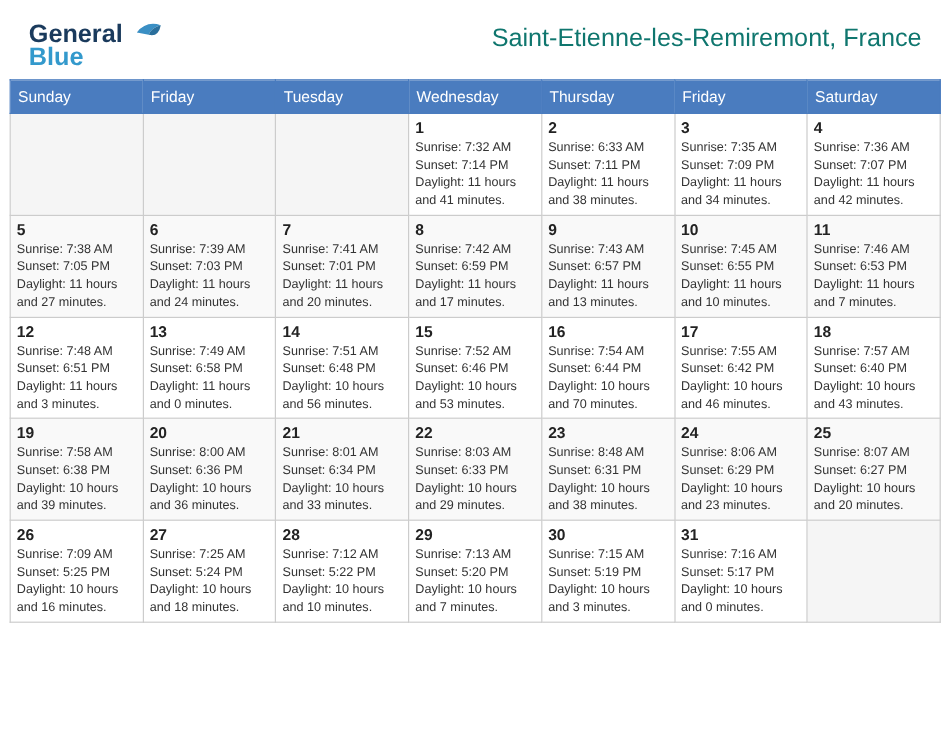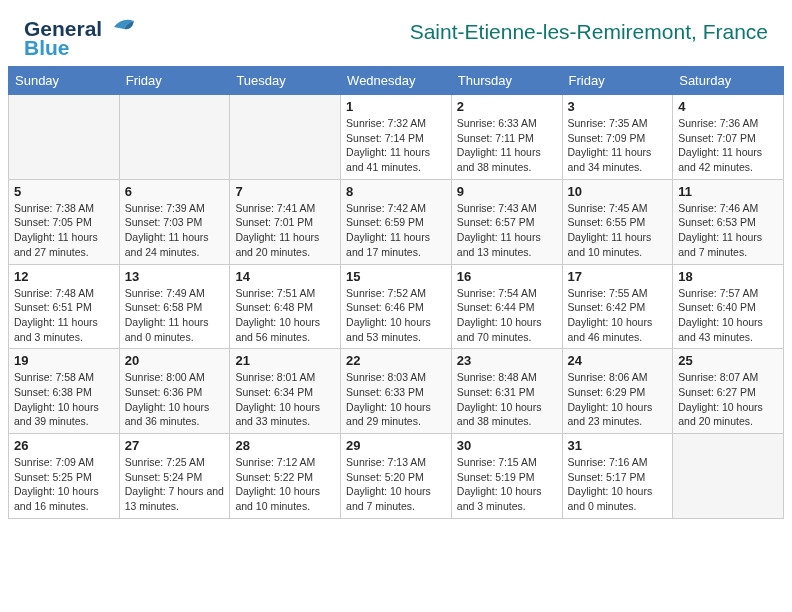--- a/index.html
+++ b/index.html
@@ -227,21 +227,21 @@
             <div class="day-info"><span>Sunrise: 8:07 AM</span><br><span>Sunset: 6:27 PM</span><br><span>Daylight: 10 hours and 20 minutes.</span></div>
           </td>
         </tr>
         <tr>
           <td>
             <span class="day-number">26</span>
             <div class="day-info"><span>Sunrise: 7:09 AM</span><br><span>Sunset: 5:25 PM</span><br><span>Daylight: 10 hours and 16 minutes.</span></div>
           </td>
           <td>
             <span class="day-number">27</span>
-            <div class="day-info"><span>Sunrise: 7:25 AM</span><br><span>Sunset: 5:24 PM</span><br><span>Daylight: 7 hours and 13 minutes.</span></div>
+            <div class="day-info"><span>Sunrise: 7:25 AM</span><br><span>Sunset: 5:24 PM</span><br><span>Daylight: 10 hours and 18 minutes.</span></div>
           </td>
           <td>
             <span class="day-number">28</span>
             <div class="day-info"><span>Sunrise: 7:12 AM</span><br><span>Sunset: 5:22 PM</span><br><span>Daylight: 10 hours and 10 minutes.</span></div>
           </td>
           <td>
             <span class="day-number">29</span>
             <div class="day-info"><span>Sunrise: 7:13 AM</span><br><span>Sunset: 5:20 PM</span><br><span>Daylight: 10 hours and 7 minutes.</span></div>
           </td>
           <td>

